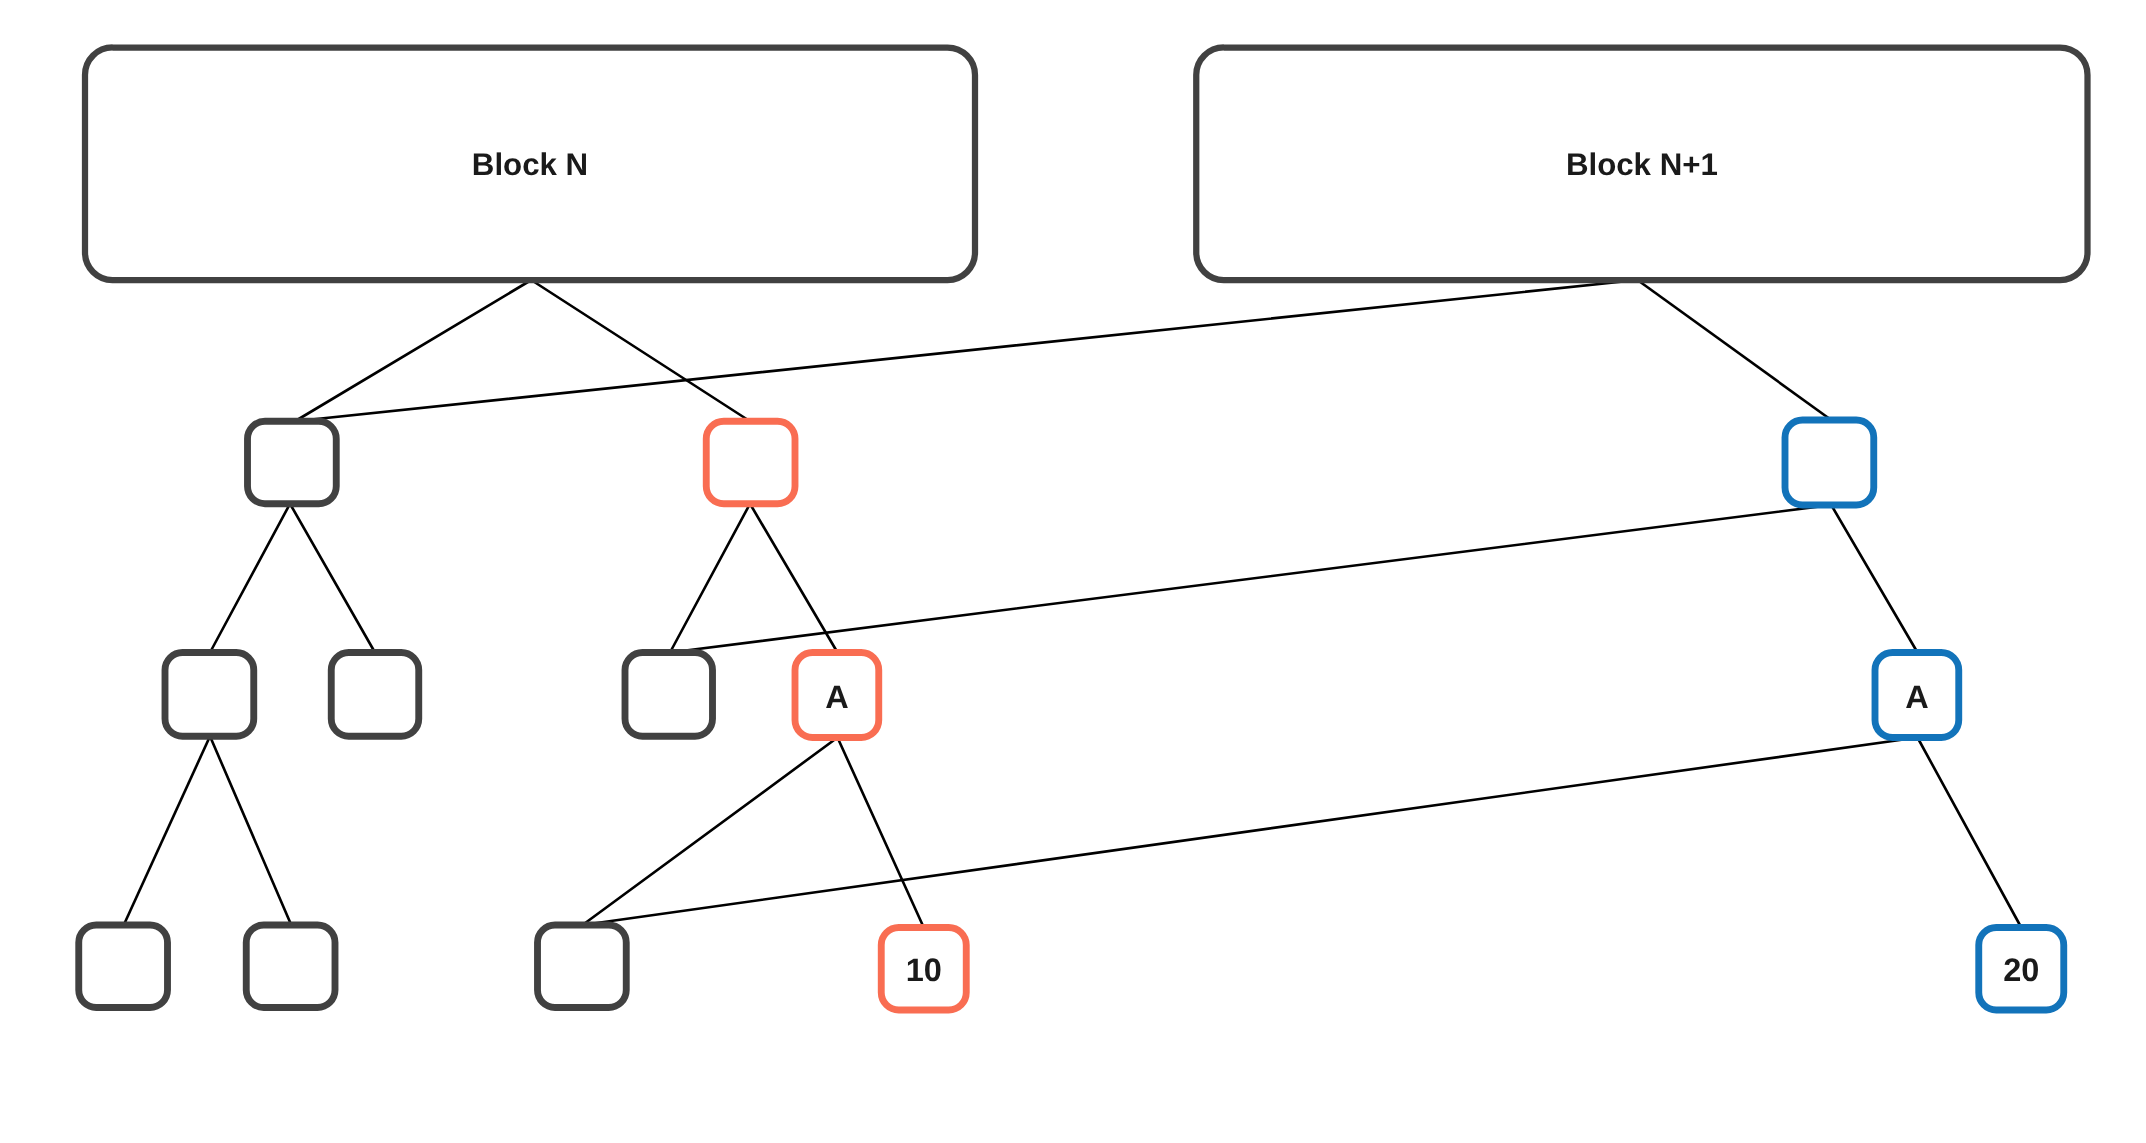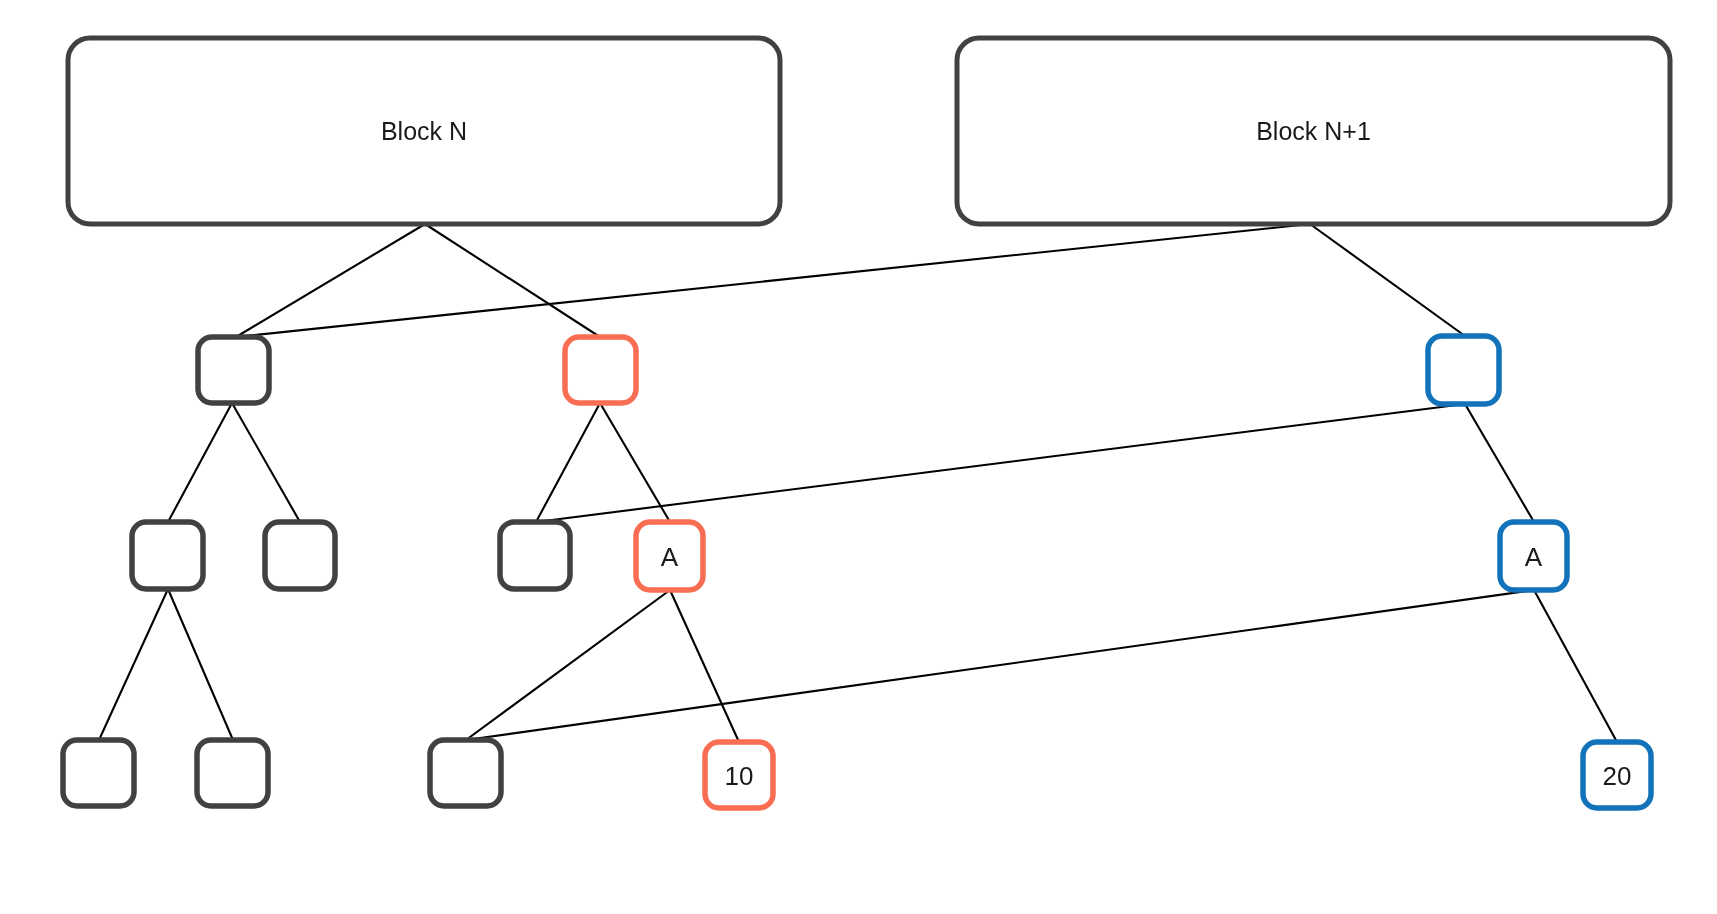--- a/index.html
+++ b/index.html
@@ -10,20 +10,21 @@
   }
   body {
     font-family: "Liberation Sans", sans-serif;
   }
   #stage {
     position: relative;
     width: 1717px;
     height: 914px;
     background: #ffffff;
     overflow: hidden;
+    font-weight: bold;
   }
   #diagram-svg {
     position: absolute;
     left: 0;
     top: 0;
     width: 1717px;
     height: 914px;
     display: block;
   }
   .block-label {

